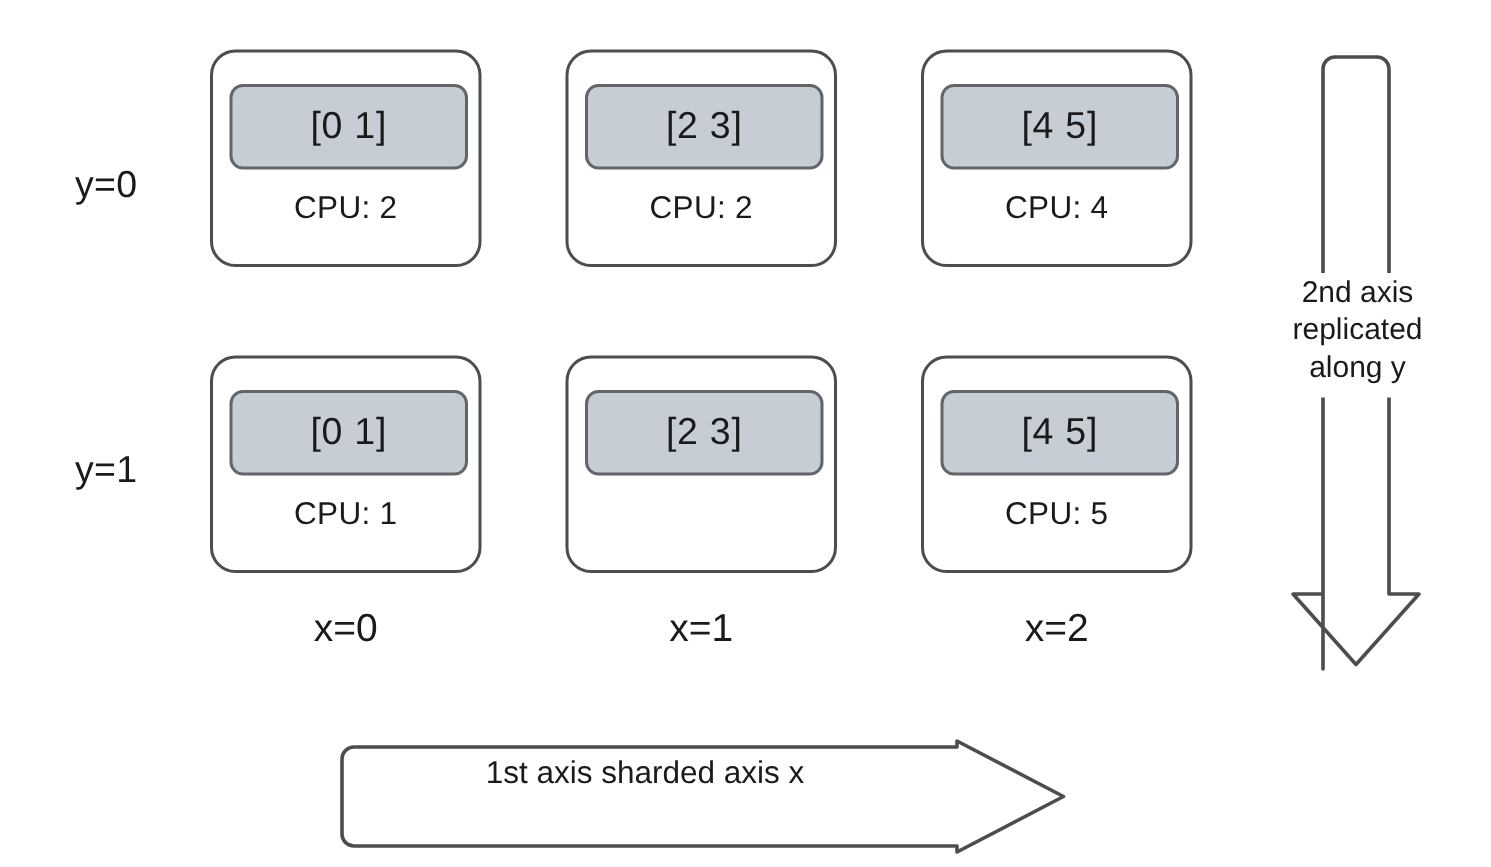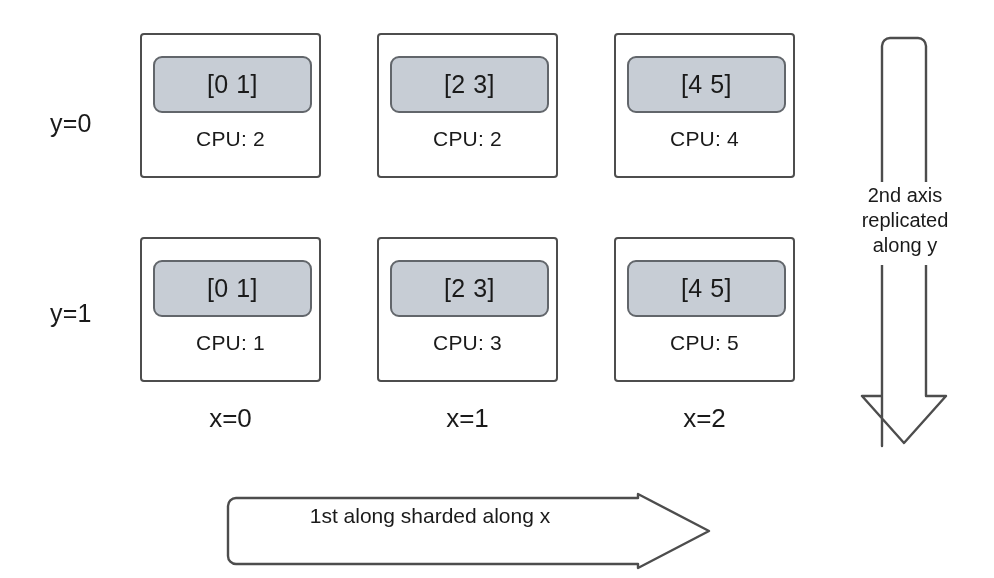--- a/index.html
+++ b/index.html
@@ -41,21 +41,21 @@
   }
 
   
   .device-card {
     position: absolute;
     box-sizing: border-box;
     width: 181px;
     height: 145px;
     background: #ffffff;
     border: 2.4px solid #4d4d4d;
-    border-radius: 4px;
+    border-radius: 17px;
   }
   .shard-box {
     position: absolute;
     box-sizing: border-box;
     left: 11px;
     top: 21px;
     width: 159px;
     height: 57px;
     background: #c7cdd5;
     border: 2.4px solid #62666b;
@@ -141,21 +141,20 @@
     <div class="shard-box">
       <span class="shard-label">[0 1]</span>
     </div>
     <div class="cpu-label">CPU: 1</div>
   </div>
 
   <div class="device-card" style="left:377px; top:237px;">
     <div class="shard-box">
       <span class="shard-label">[2 3]</span>
     </div>
-    <div class="cpu-label">CPU: 3</div>
   </div>
 
   <div class="device-card" style="left:614px; top:237px;">
     <div class="shard-box">
       <span class="shard-label">[4 5]</span>
     </div>
     <div class="cpu-label">CPU: 5</div>
   </div>
 
   <div class="col-label" style="left:140px; top:403px; width:181px;">x=0</div>
@@ -168,21 +167,21 @@
              L 418 6
              L 418 2
              L 489 39
              L 418 76
              L 418 72
              L 16 72
              A 8 8 0 0 1 8 64
              Z"></path>
   </svg>
 
-  <div class="arrow-caption-h" style="left:220px; top:504px; width:420px;">1st along sharded along x</div>
+  <div class="arrow-caption-h" style="left:220px; top:504px; width:420px;">1st axis sharded axis x</div>
 
   <svg class="arrow-svg" style="left:856px; top:34px;" width="96" height="414" viewBox="0 0 96 414">
     <path class="arrow-shape" d="M 26 412
              L 26 12
              A 8 8 0 0 1 34 4
              L 62 4
              A 8 8 0 0 1 70 12
              L 70 362
              L 90 362
              L 48 409

